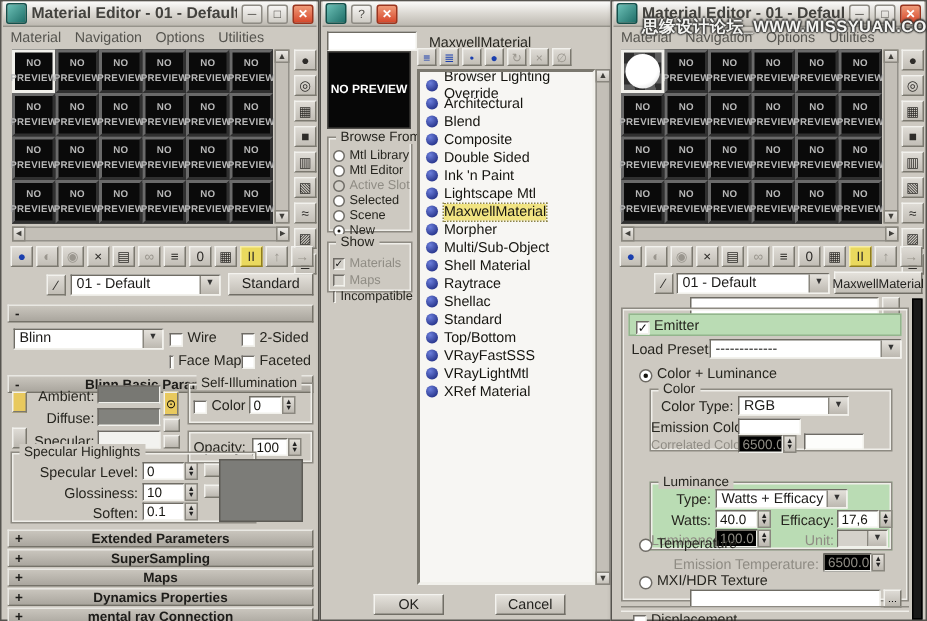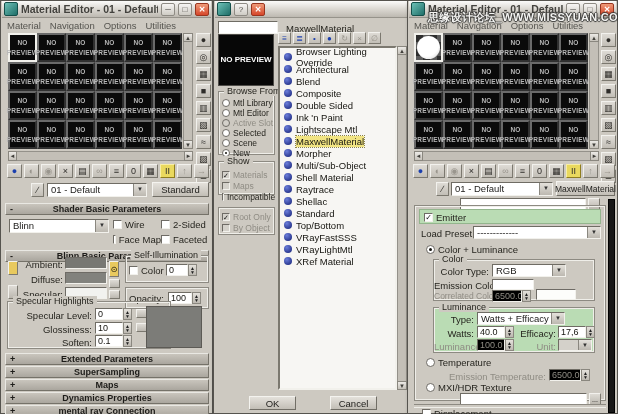--- a/index.html
+++ b/index.html
@@ -42,21 +42,21 @@
   .fld{background:#fff;border:1px solid;border-color:#6f6c64 #f2f1ec #f2f1ec #6f6c64;box-sizing:border-box;font-size:9.5px;padding:0 2px;color:#1c1b19}
   .spin{display:inline-flex;height:12px}
   .spin .sv{width:28px;background:#fff;border:1px solid;border-color:#6f6c64 #f2f1ec #f2f1ec #6f6c64;font-size:9px;padding:0 2px;color:#15140f;box-sizing:border-box;line-height:10px;overflow:hidden}
   .spin .sa{width:9px;display:flex;flex-direction:column;justify-content:center;background:linear-gradient(#e4e1db,#bcb8b0);border:1px solid #8a877f;font-size:5px;line-height:4.5px;text-align:center;color:#222;box-sizing:border-box}
   .spin.dis .sv{background:#000000;color:#8f8c84}
   .lbl{position:absolute;font-size:9.5px;color:#26251f;white-space:nowrap}
   .lbl.r{text-align:right}
   .lbl.dis{color:#8f8c84}
   .grp{position:absolute;border:1px solid #8d8a82;box-shadow:1px 1px 0 #efeee9 inset,-1px -1px 0 #efeee9 inset;box-sizing:border-box}
   .cap{position:absolute;top:-6px;left:5px;font-size:9px;line-height:10px;background:#cdc9c1;padding:0 3px;color:#26251f;white-space:nowrap}
-  .chk,.rad{display:flex;align-items:center;gap:3px;font-size:9.5px;color:#26251f;position:absolute;white-space:nowrap}
+  .chk,.rad{display:flex;align-items:flex-end;gap:3px;font-size:9.5px;color:#26251f;position:absolute;white-space:nowrap}
   .chk .box{width:9px;height:9px;background:#fff;border:1px solid;border-color:#6e6b65 #f2f1ec #f2f1ec #6e6b65;box-sizing:border-box;font-size:8px;line-height:8px;text-align:center;color:#111}
   .chk.checked .box::after{content:"✓"}
   .rad .rb{width:9px;height:9px;border-radius:50%;background:#fff;border:1px solid #6e6b65;box-sizing:border-box;position:relative}
   .rad.checked .rb::after{content:"";position:absolute;inset:2px;border-radius:50%;background:#15140f}
   .disabled{color:#8f8c84}
   .disabled .box,.disabled .rb{background:#d4d1ca}
   .swatch{position:absolute;border:1px solid;border-color:#6e6b65 #f2f1ec #f2f1ec #6e6b65;box-sizing:border-box}
   .mapbtn{position:absolute;background:linear-gradient(#dedbd5,#bcb8b0);border:1px solid;border-color:#f2f1ed #7b786f #7b786f #f2f1ed;box-sizing:border-box}
   
   .roll{position:absolute;height:12px;background:linear-gradient(#c9c5bd,#aaa69e);border:1px solid;border-color:#e9e8e3 #757269 #757269 #e9e8e3;font-size:9px;font-weight:bold;color:#1d1c19;text-align:center;line-height:11px;box-sizing:border-box}
@@ -201,21 +201,21 @@
         <span class="ico dis">→</span>
       </div>
 
     <div class="ico" style="position:absolute;left:30px;top:182px;width:13px;height:14px">∕</div>
     <div class="dd" style="left:46px;top:182px;width:100px;height:14px">
       <span class="dv">01 - Default</span>
         <span class="db">▼</span>
     </div>
     <div class="btn" style="position:absolute;left:151px;top:181px;width:57px;height:15px">Standard</div>
 
-    <div class="roll" style="left:4px;top:202px;width:204px"><i>-</i><span>Shader Basic Parameters</span></div>
+    <div class="roll" style="left:4px;top:202px;width:204px"><i>-</i></div>
     <div class="dd" style="left:8px;top:218px;width:100px;height:14px">
       <span class="dv">Blinn</span>
         <span class="db">▼</span>
     </div>
     <div class="abs" style="left:112px;top:216px;width:96px;height:30px;display:flex;flex-wrap:wrap">
         <label class="chk" style="position:static;width:48px;height:14px">
           <span class="box"></span>
           <span>Wire</span>
         </label>
         <label class="chk" style="position:static;width:48px;height:14px">
@@ -368,32 +368,20 @@
           <label class="chk disabled" style="position:relative;height:11px;font-size:8.5px">
             <span class="box" style="width:8px;height:8px;font-size:7px;line-height:7px"></span>
             <span>Maps</span>
           </label>
           <label class="chk" style="position:relative;height:11px;font-size:8.5px">
             <span class="box" style="width:8px;height:8px;font-size:7px;line-height:7px"></span>
             <span>Incompatible</span>
           </label>
         </div>
     </div>
-    <div class="grp" style="left:4px;top:206px;width:57px;height:28px">
-      <div class="abs" style="left:3px;top:3px;width:52px">
-          <label class="chk checked disabled" style="position:relative;height:11px;font-size:8.5px">
-            <span class="box" style="width:8px;height:8px;font-size:7px;line-height:7px"></span>
-            <span>Root Only</span>
-          </label>
-          <label class="chk disabled" style="position:relative;height:11px;font-size:8.5px">
-            <span class="box" style="width:8px;height:8px;font-size:7px;line-height:7px"></span>
-            <span>By Object</span>
-          </label>
-        </div>
-    </div>
 
     <div class="mlist" style="left:64px;top:45px;width:119px;height:344px">
         <div class="mitem">
           <span class="orb"></span>
           <span class="ml">Browser Lighting Override</span>
         </div>
         <div class="mitem">
           <span class="orb"></span>
           <span class="ml">Architectural</span>
         </div>
@@ -632,21 +620,21 @@
       <span class="spin dis" style="position:absolute;left:58px;top:30px">
           <span class="sv" style="width:30px">6500.0</span>
           <span class="sa">
             <i>▲</i>
             <i>▼</i>
           </span>
         </span>
       <div class="swatch" style="left:102px;top:29px;width:40px;height:11px;background:#fdfdfb"></div>
     </div>
 
-    <div class="grp green" style="left:25px;top:306px;width:162px;height:46px">
+    <div class="grp green" style="left:25px;top:320px;width:162px;height:46px">
       <span class="cap" style="background:#cdc9c1">Luminance</span>
       <span class="lbl r" style="left:0;top:6px;width:40px">Type:</span>
       <div class="dd" style="left:43px;top:4px;width:88px;height:13px">
         <span class="dv">Watts + Efficacy</span>
           <span class="db">▼</span>
       </div>
       <span class="lbl r" style="left:0;top:20px;width:40px">Watts:</span>
       <span class="spin" style="position:absolute;left:43px;top:18px">
           <span class="sv">40.0</span>
           <span class="sa">

